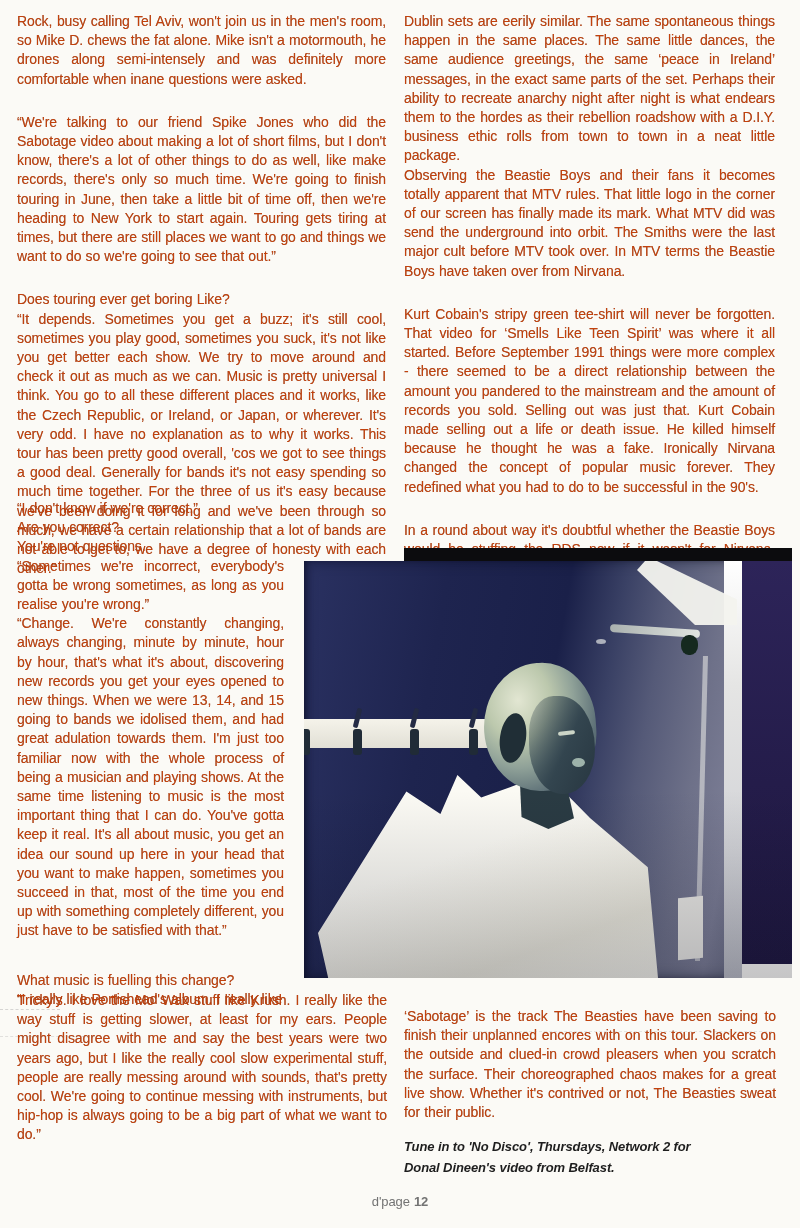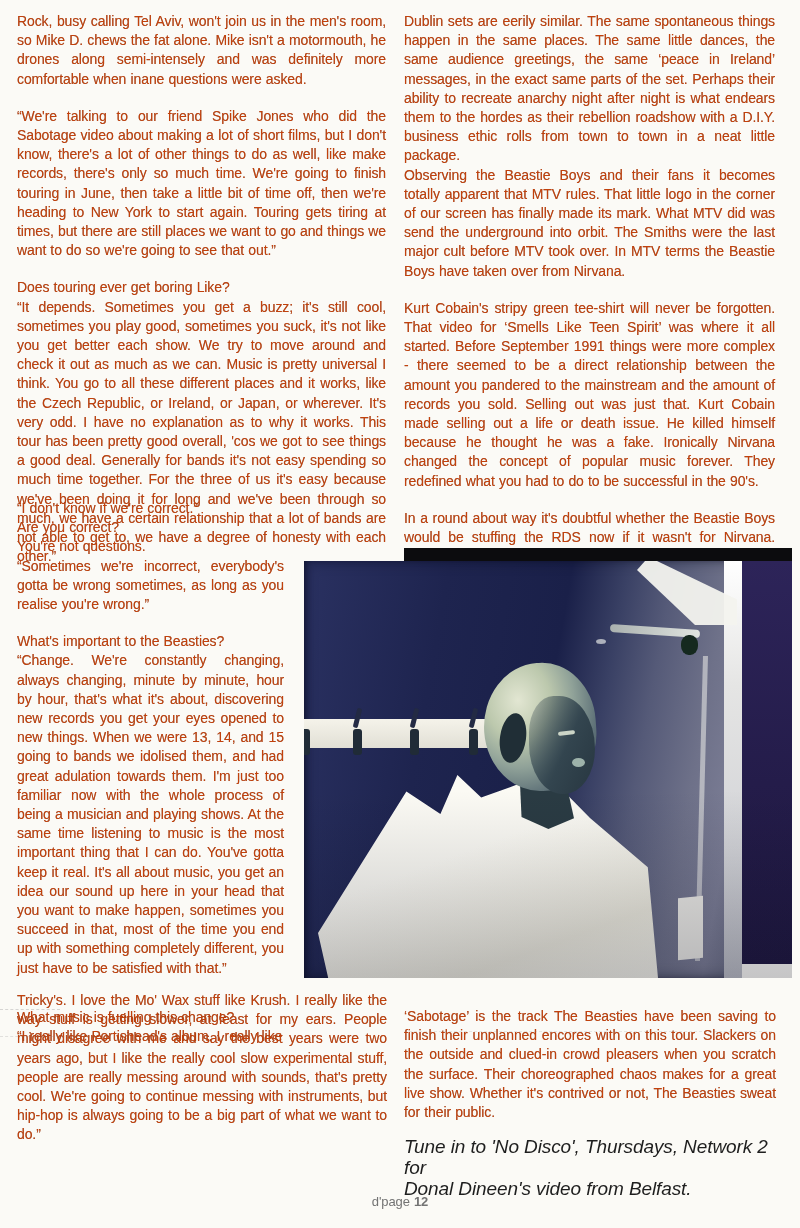--- a/index.html
+++ b/index.html
@@ -10,26 +10,26 @@
     overflow:hidden;
   }
   
   .txt{
     position:absolute;
     font-size:14px;line-height:19.2px;color:#c2410c;
     text-align:justify;letter-spacing:-0.1px;word-spacing:0.4px;
     text-shadow:0 0 0.3px rgba(60,60,60,.5);
   }
   .txt p{margin:0;}
-  .txt p.gap{margin-top:18px;}
+  .txt p.gap{margin-top:24px;}
   .txt p.gap2{margin-top:30px;}
   
   .note{
-    position:absolute;font-size:19px;line-height:21px;
-    font-weight:normal;font-style:italic;color:#1e1e1e;
+    position:absolute;font-size:13px;line-height:21px;
+    font-weight:bold;font-style:italic;color:#1e1e1e;
     letter-spacing:-0.1px;
   }
   .note p{margin:0;}
   .footer{
     position:absolute;top:1194px;left:0;width:800px;text-align:center;
     font-size:13px;color:#737373;letter-spacing:-0.1px;
   }
   .footer .num{font-weight:bold;margin-left:4px;}
   
   .crease{position:absolute;border-top:1px dashed rgba(130,130,130,.3);height:0;}
@@ -92,21 +92,20 @@
   <p class="gap">“We're talking to our friend Spike Jones who did the Sabotage video about making a lot of short films, but I don't know, there's a lot of other things to do as well, like make records, there's only so much time. We're going to finish touring in June, then take a little bit of time off, then we're heading to New York to start again. Touring gets tiring at times, but there are still places we want to go and things we want to do so we're going to see that out.”</p>
   <p class="gap">Does touring ever get boring Like?</p>
   <p>“It depends. Sometimes you get a buzz; it's still cool, sometimes you play good, sometimes you suck, it's not like you get better each show. We try to move around and check it out as much as we can. Music is pretty universal I think. You go to all these different places and it works, like the Czech Republic, or Ireland, or Japan, or wherever. It's very odd. I have no explanation as to why it works. This tour has been pretty good overall, 'cos we got to see things a good deal. Generally for bands it's not easy spending so much time together. For the three of us it's easy because we've been doing it for long and we've been through so much, we have a certain relationship that a lot of bands are not able to get to, we have a degree of honesty with each other.”</p>
 </div>
 
 <div class="txt" style="left:17px;top:499px;width:267px;">
   <p>“I don't know if we're correct.”</p>
   <p>Are you correct?</p>
   <p>You're not questions.</p>
   <p>“Sometimes we're incorrect, everybody's gotta be wrong sometimes, as long as you realise you're wrong.”</p>
-  <p class="gap">What's important to the Beasties?</p>
   <p>“Change. We're constantly changing, always changing, minute by minute, hour by hour, that's what it's about, discovering new records you get your eyes opened to new things. When we were 13, 14, and 15 going to bands we idolised them, and had great adulation towards them. I'm just too familiar now with the whole process of being a musician and playing shows. At the same time listening to music is the most important thing that I can do. You've gotta keep it real. It's all about music, you get an idea our sound up here in your head that you want to make happen, sometimes you succeed in that, most of the time you end up with something completely different, you just have to be satisfied with that.”</p>
   <p class="gap2">What music is fuelling this change?</p>
   <p>“I really like Portishead's album. I really like</p>
 </div>
 
 <div class="txt" style="left:17px;top:991px;width:370px;">
   <p>Tricky's. I love the Mo' Wax stuff like Krush. I really like the way stuff is getting slower, at least for my ears. People might disagree with me and say the best years were two years ago, but I like the really cool slow experimental stuff, people are really messing around with sounds, that's pretty cool. We're going to continue messing with instruments, but hip-hop is always going to be a big part of what we want to do.”</p>
 </div>
 
 <div class="txt" style="left:404px;top:12px;width:371px;">

